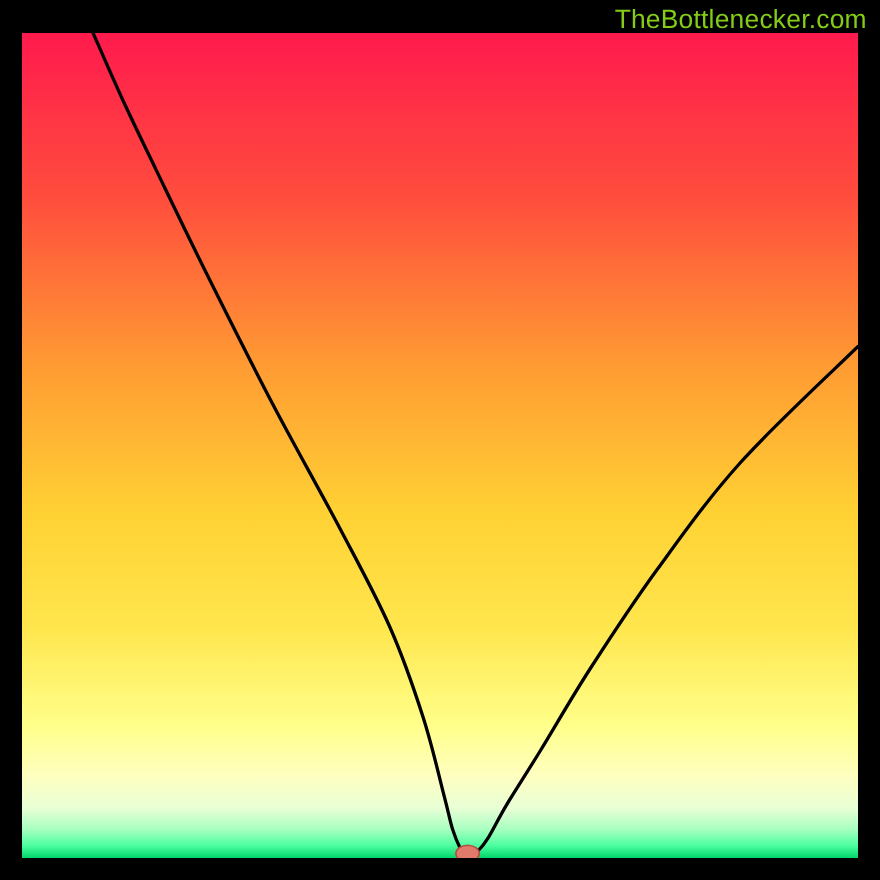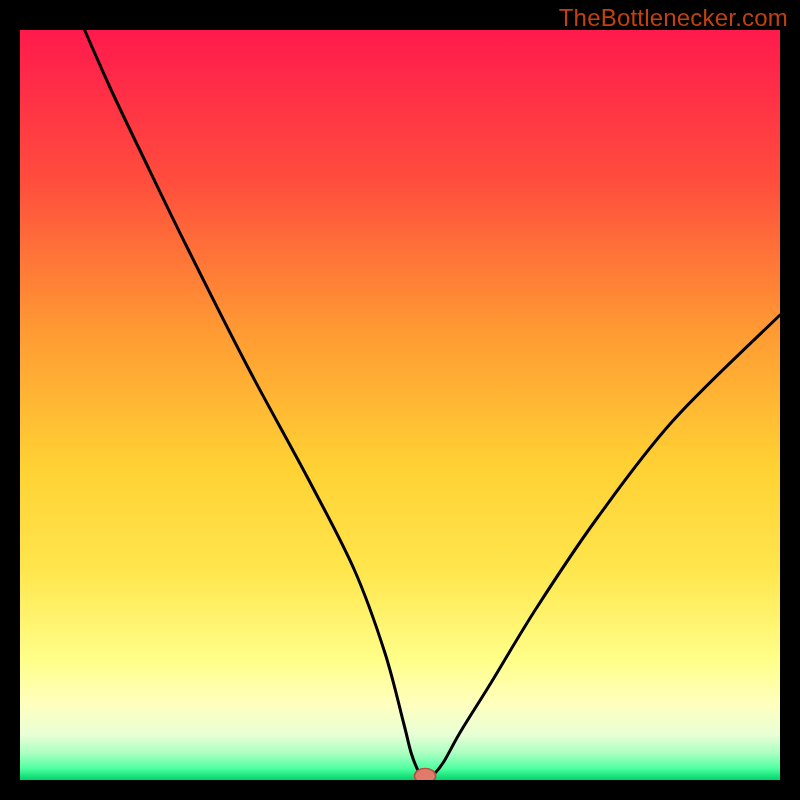--- a/index.html
+++ b/index.html
@@ -13,21 +13,21 @@
   }
   .stage {
     position: relative;
     width: 800px;
     height: 800px;
   }
   .watermark {
     position: absolute;
     top: 4px;
     right: 12px;
-    color: #c2410c;
+    color: #84cc16;
     font-size: 24px;
     font-weight: 400;
     letter-spacing: 0.2px;
     z-index: 10;
     user-select: none;
   }
   .plot-wrap {
     position: absolute;
     left: 20px;
     top: 30px;

